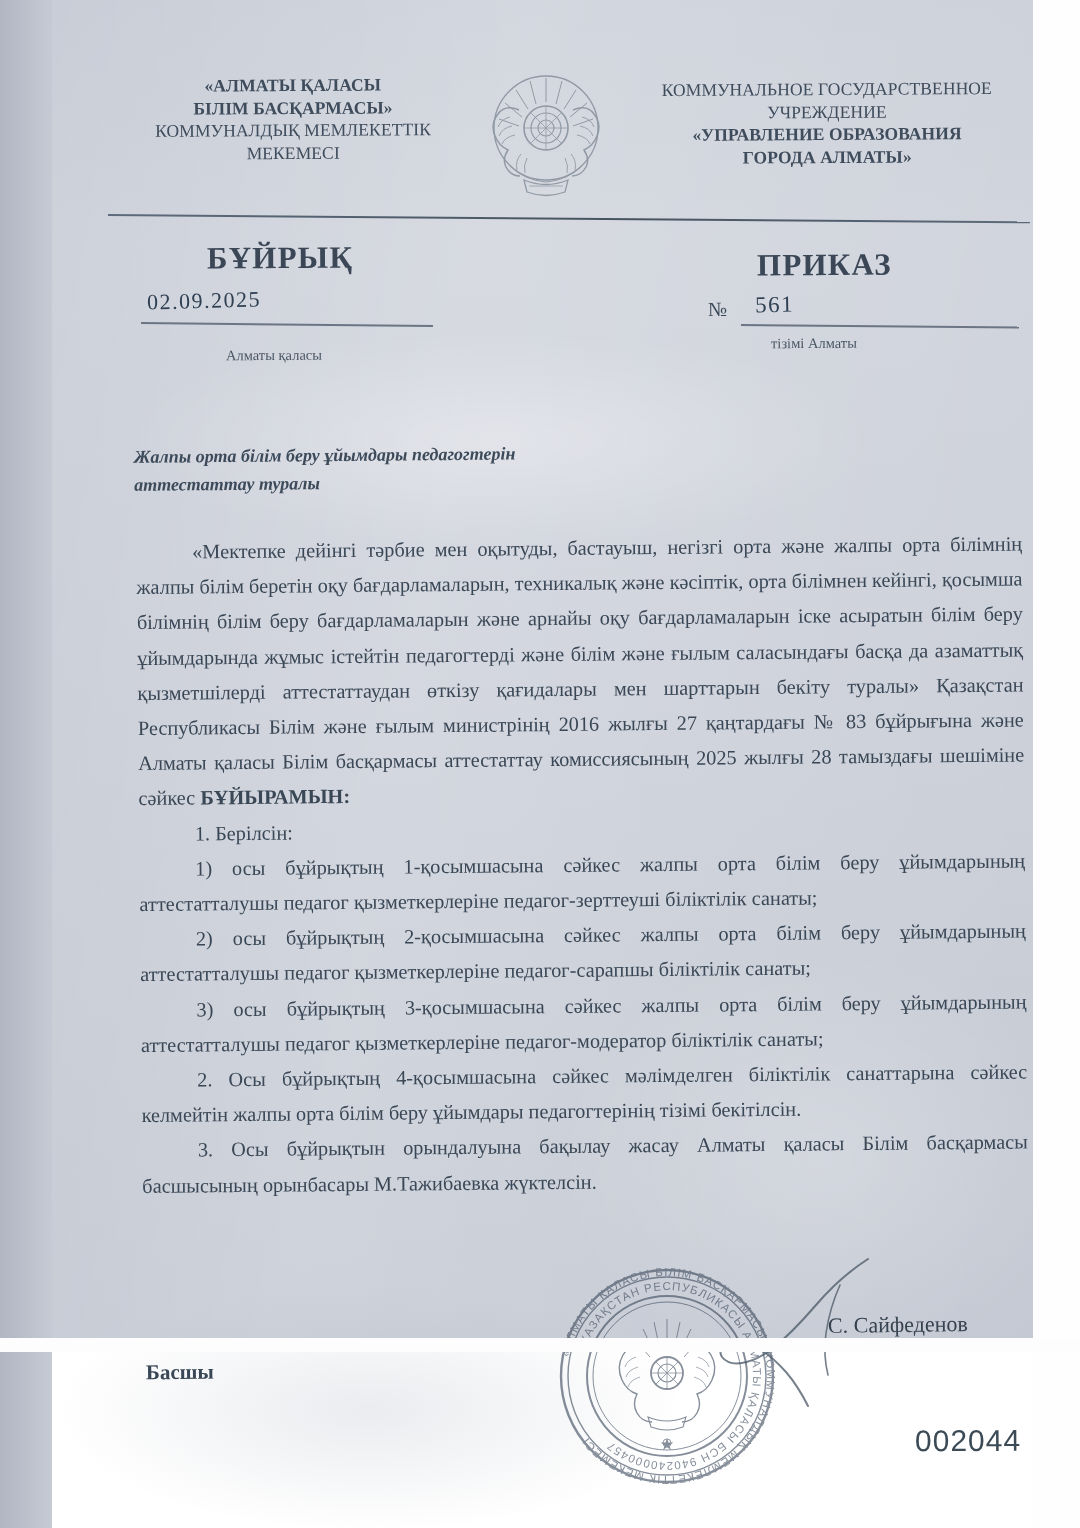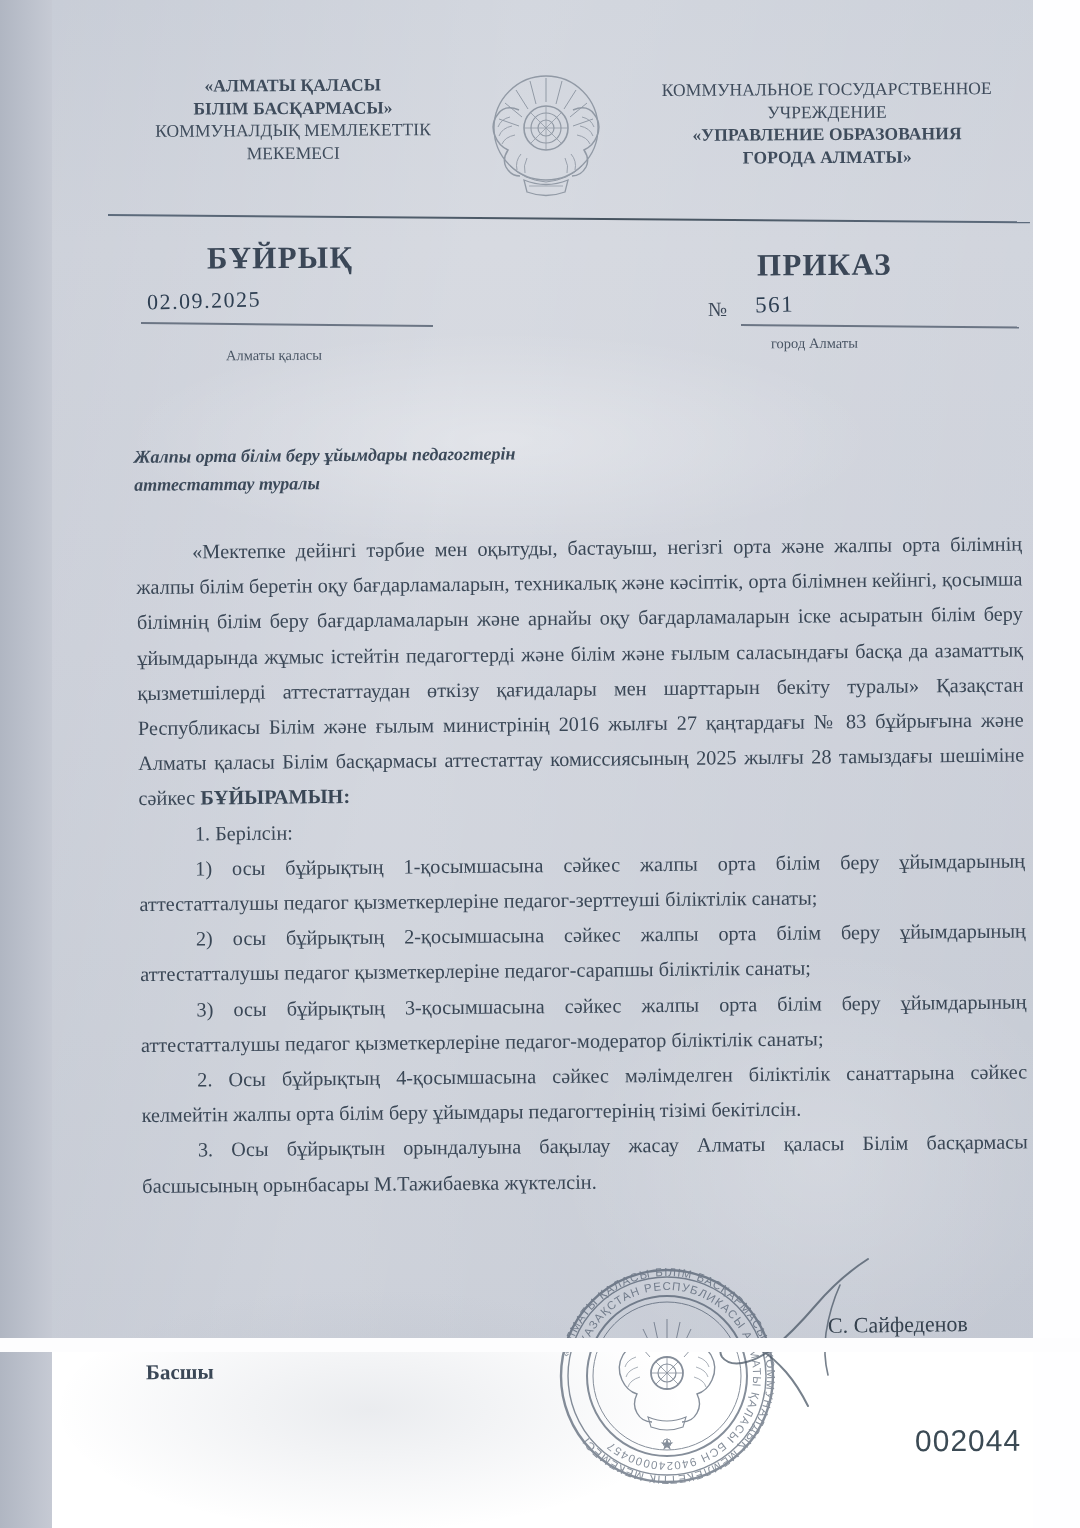--- a/index.html
+++ b/index.html
@@ -348,21 +348,21 @@
   <div id="doc-type-kk">БҰЙРЫҚ</div>
   <div id="doc-type-ru">ПРИКАЗ</div>
 
   <div id="date-value">02.09.2025</div>
   <div id="date-rule"></div>
   <div id="date-caption">Алматы қаласы</div>
 
   <div id="number-label">№</div>
   <div id="number-value">561</div>
   <div id="number-rule"></div>
-  <div id="number-caption">город Алматы</div>
+  <div id="number-caption">тізімі Алматы</div>
 
   <div id="subject">
     <div>Жалпы орта білім беру ұйымдары педагогтерін</div>
     <div>аттестаттау туралы</div>
   </div>
 
   <div id="body-text">
     <p><span>«Мектепке дейінгі тәрбие мен оқытуды, бастауыш, негізгі орта және жалпы орта білімнің жалпы білім беретін оқу бағдарламаларын, техникалық және кәсіптік, орта білімнен кейінгі, қосымша білімнің білім беру бағдарламаларын және арнайы оқу бағдарламаларын іске асыратын білім беру ұйымдарында жұмыс істейтін педагогтерді және білім және ғылым саласындағы басқа да азаматтық қызметшілерді аттестаттаудан өткізу қағидалары мен шарттарын бекіту туралы» Қазақстан Республикасы Білім және ғылым министрінің 2016 жылғы 27 қаңтардағы № 83 бұйрығына және Алматы қаласы Білім басқармасы аттестаттау комиссиясының 2025 жылғы 28 тамыздағы шешіміне сәйкес </span><span class="b">БҰЙЫРАМЫН:</span></p>
     <p>1. Берілсін:</p>
     <p>1) осы бұйрықтың 1-қосымшасына сәйкес жалпы орта білім беру ұйымдарының аттестатталушы педагог қызметкерлеріне педагог-зерттеуші біліктілік санаты;</p>

